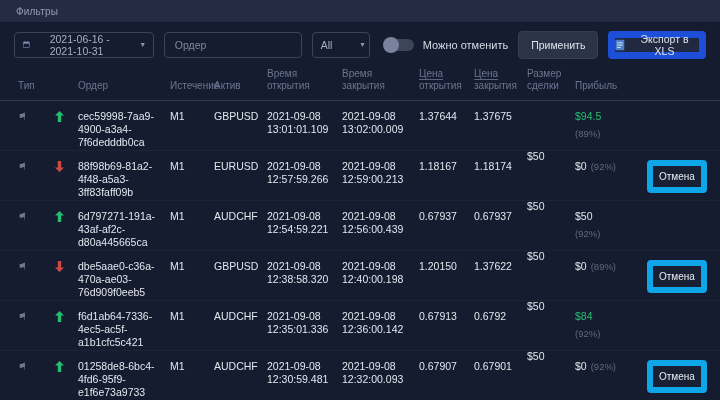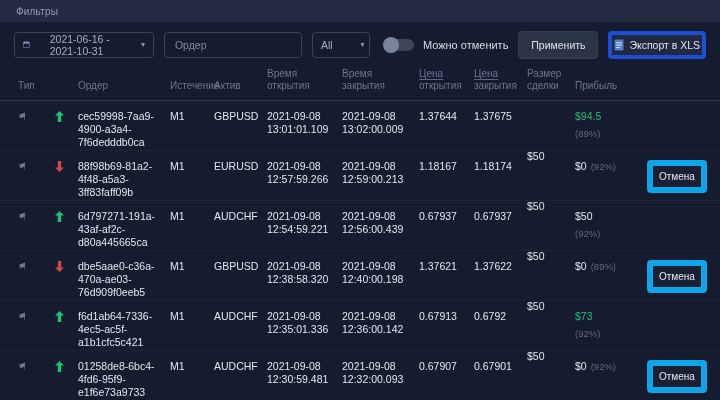--- a/index.html
+++ b/index.html
@@ -51,21 +51,21 @@
   .btn {
     height:28px; border-radius:4px; font-size:10.5px; color:#dfe3ec;
     font-family:"Liberation Sans", sans-serif; cursor:pointer;
     display:flex; align-items:center; justify-content:center;
   }
   .btn-apply {
     margin-left:auto; width:84px; background:#2b3347;
     border:1px solid #353e54;
   }
   .btn-export {
-    width:102px; background:#212940; border:4px solid #1d4ed8; gap:5px;
+    width:102px; background:#212940; border:7px solid #1d4ed8; gap:5px;
   }
 
   
   .thead {
     display:flex; align-items:flex-end;
     height:43px; padding:0 0 8px 18px; margin-top:0;
     border-bottom:1px solid #303950;
     font-size:10px; color:#6b7590; line-height:12px;
   }
   .hl-underline { text-decoration:underline; text-underline-offset:2px; text-decoration-color:#5a6480; }
@@ -302,21 +302,21 @@
     <div class="cell c-exp">M1</div>
     <div class="cell c-asset">GBPUSD</div>
     <div class="cell c-topen">
       <div>2021-09-08</div>
       <div>12:38:58.320</div>
     </div>
     <div class="cell c-tclose">
       <div>2021-09-08</div>
       <div>12:40:00.198</div>
     </div>
-    <div class="cell c-popen">1.37621</div>
+    <div class="cell c-popen">1.20150</div>
     <div class="cell c-pclose">1.37622</div>
     <div class="cell c-size">$50</div>
     <div class="cell c-profit inline">
       <span class="amount">$0</span><span class="percent">(89%)</span>
     </div>
     <div class="cell c-action">
       <button class="cancel-btn">Отмена</button>
     </div>
   </div>
     <div class="row">
@@ -336,21 +336,21 @@
       <div>12:35:01.336</div>
     </div>
     <div class="cell c-tclose">
       <div>2021-09-08</div>
       <div>12:36:00.142</div>
     </div>
     <div class="cell c-popen">0.67913</div>
     <div class="cell c-pclose">0.6792</div>
     <div class="cell c-size">$50</div>
     <div class="cell c-profit stacked">
-      <span class="amount green">$73</span><span class="percent">(92%)</span>
+      <span class="amount green">$84</span><span class="percent">(92%)</span>
     </div>
     <div class="cell c-action">
       
     </div>
   </div>
     <div class="row">
     <div class="cell c-flag">
       <span class="flag">⚑</span>
     </div>
     <div class="cell c-arrow arrow up">

